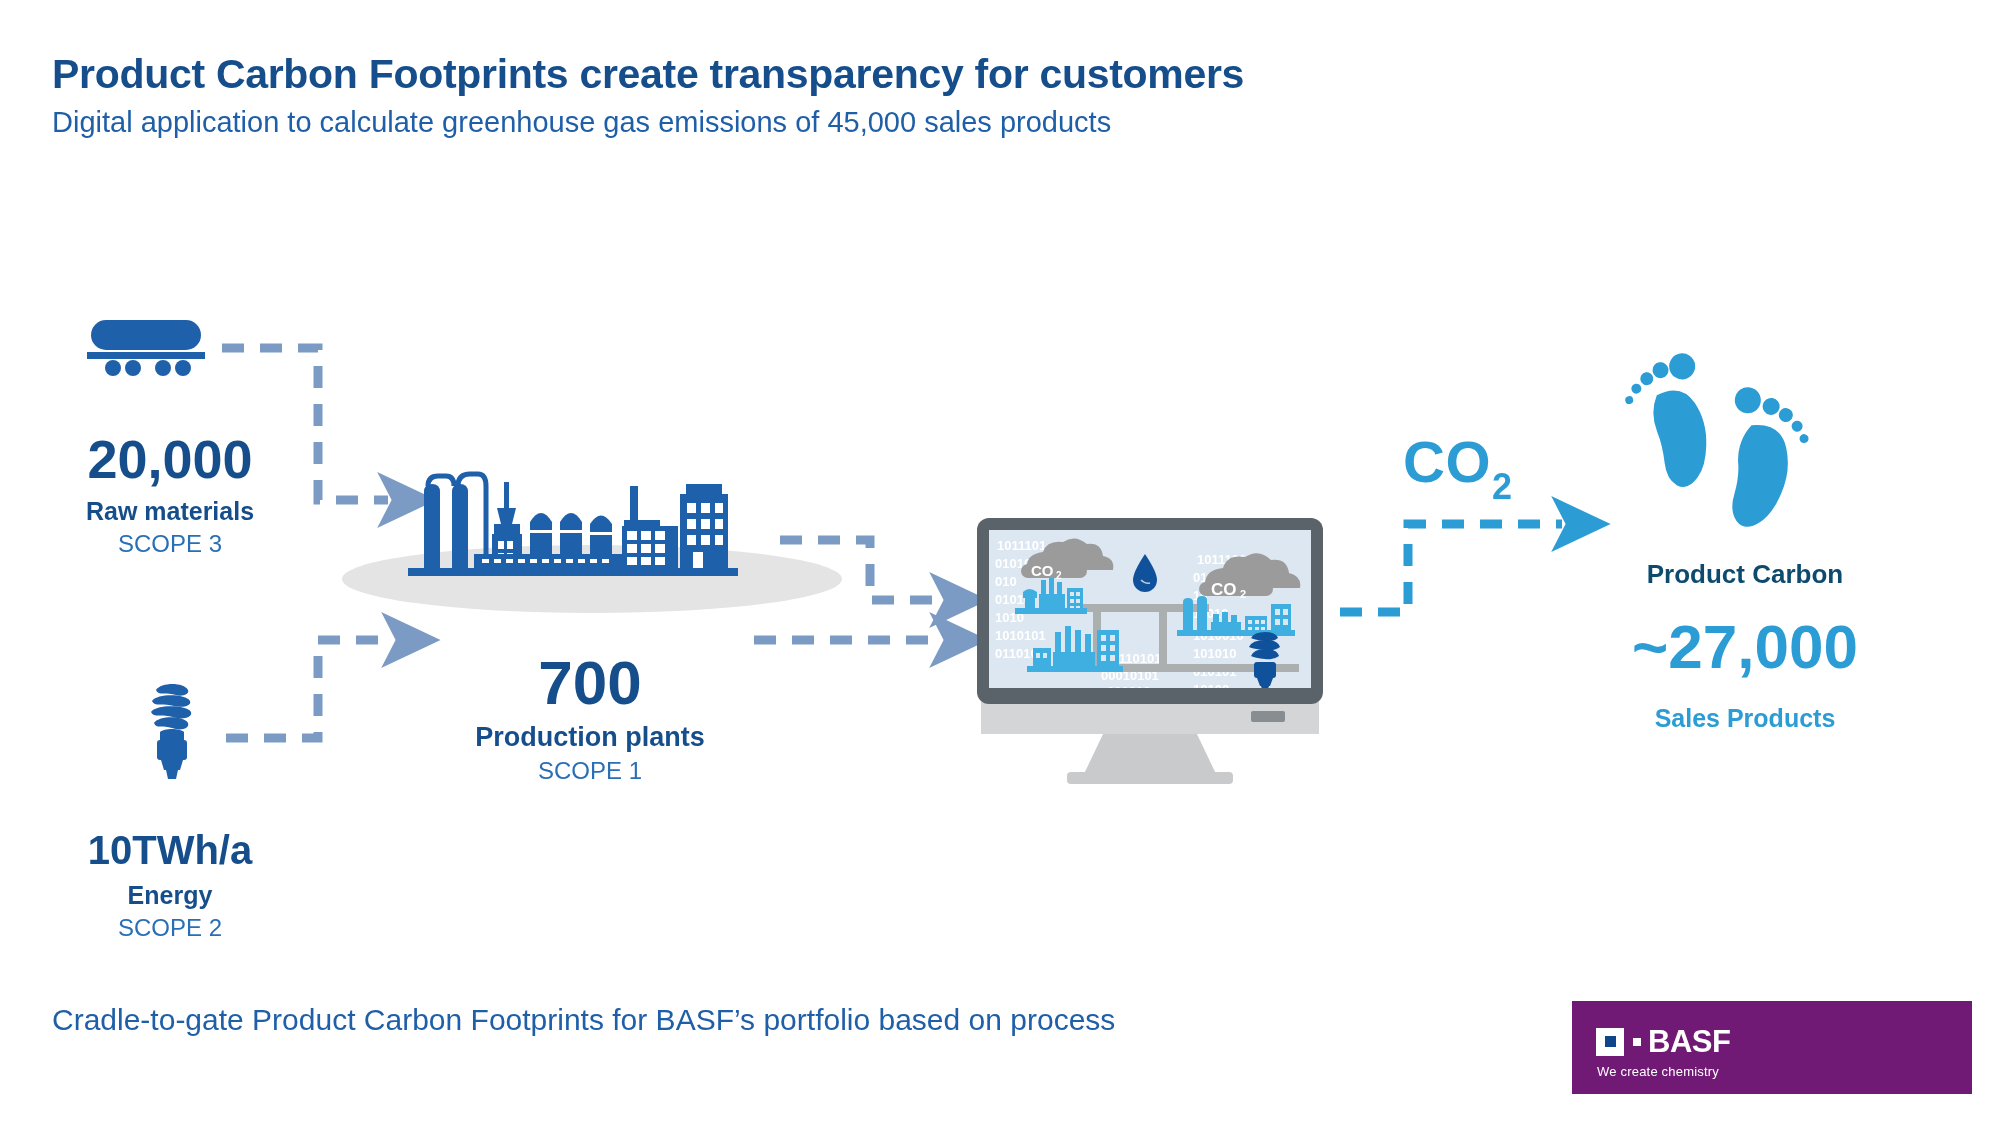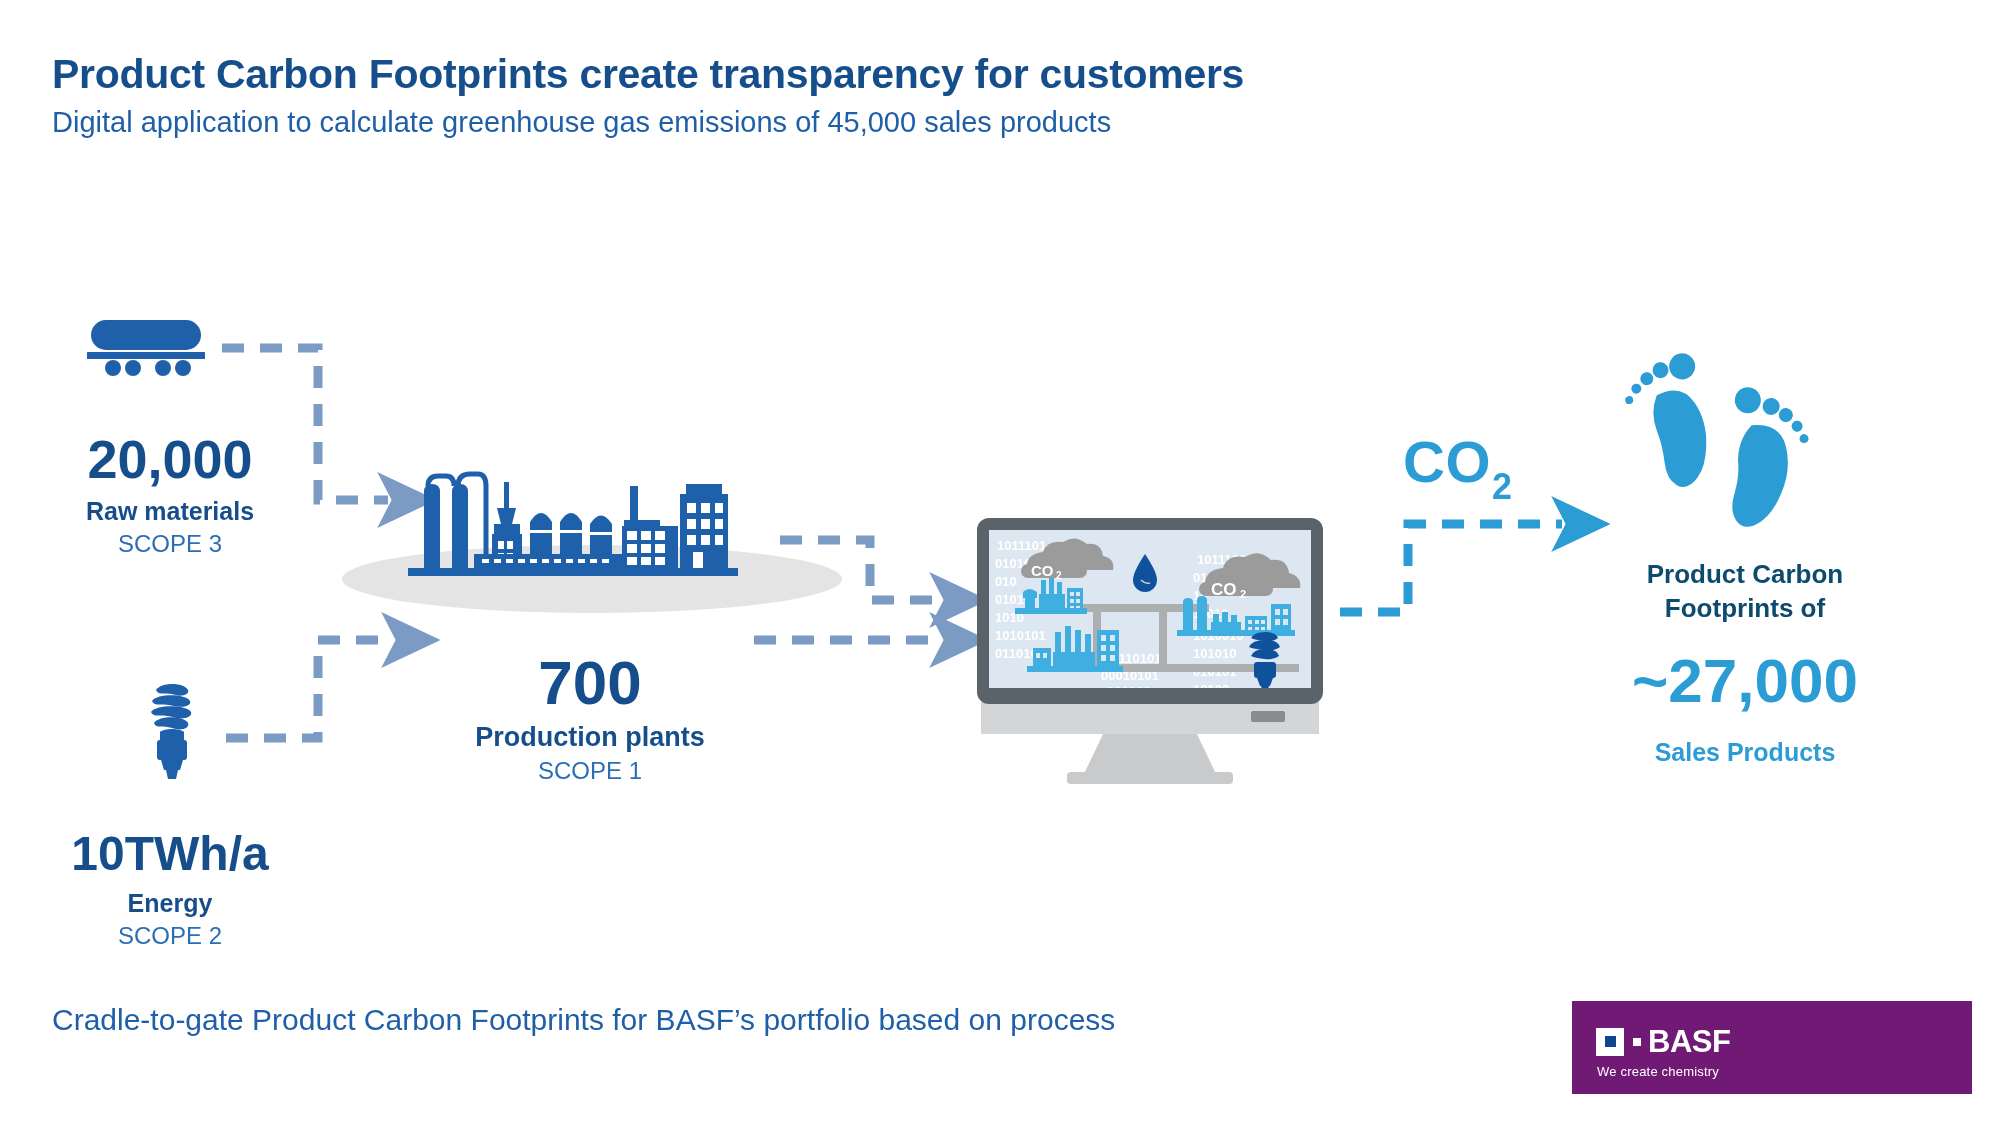--- a/index.html
+++ b/index.html
@@ -57,21 +57,21 @@
   
   #raw-materials-block { left: 30px; top: 392px; width: 280px; }
   #truck-icon { position: absolute; left: 85px; top: 318px; }
   #raw-number { font-size: 54px; }
   #raw-label { font-size: 25px; margin-top: 11px; }
   #raw-scope { font-size: 24px; margin-top: 4px; }
 
   
   #energy-block { left: 30px; top: 790px; width: 280px; }
   #bulb-icon { position: absolute; left: 136px; top: 680px; }
-  #energy-number { font-size: 48px; text-align: center; }
+  #energy-number { font-size: 40px; text-align: center; }
   #energy-label { font-size: 25px; margin-top: 11px; }
   #energy-scope { font-size: 24px; margin-top: 4px; }
 
   
   #plants-block { left: 330px; top: 612px; width: 520px; }
   #plants-number { font-size: 62px; }
   #plants-label { font-size: 27px; margin-top: 8px; }
   #plants-scope { font-size: 24px; margin-top: 4px; }
   #plant-ellipse {
     position: absolute;
@@ -499,21 +499,20 @@
       <circle cx="150" cy="66" r="7"></circle>
       <circle cx="163" cy="75" r="5.5"></circle>
       <circle cx="172" cy="86" r="4.5"></circle>
     </g>
   </g>
 </svg>
 
 <div id="result-block">
   <div id="result-caption">
     <div>Product Carbon</div>
-    <div>Footprints of</div>
   </div>
   <div id="result-number">~27,000</div>
   <div id="result-unit">Sales Products</div>
 </div>
 
 <div id="footer-note">
   <div class="line">Cradle-to-gate Product Carbon Footprints for BASF’s portfolio based on process</div>
 </div>
 
 <div id="basf-logo">

